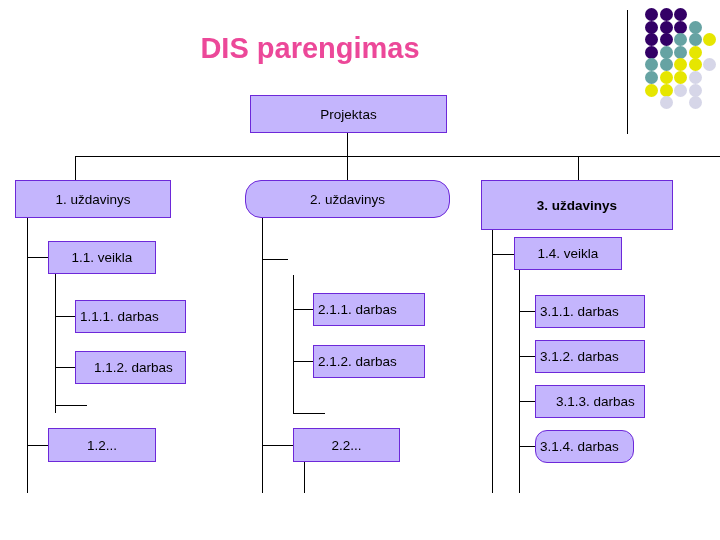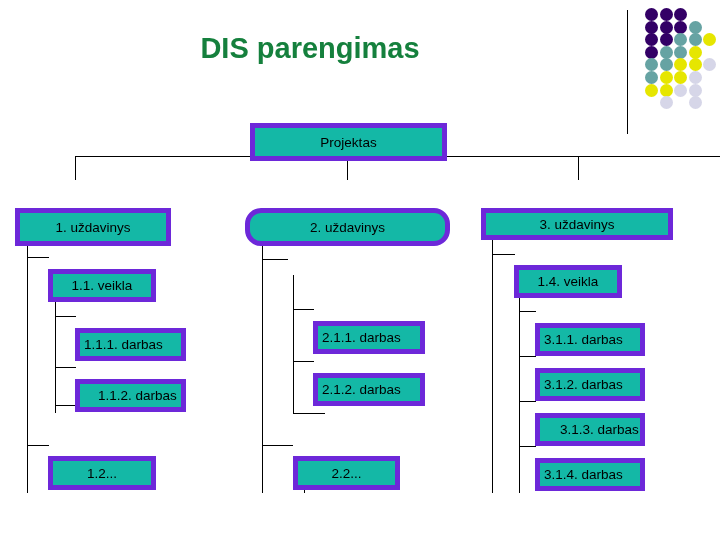--- a/index.html
+++ b/index.html
@@ -12,47 +12,46 @@
   }
   #slide{position:absolute;left:0;top:0;width:720px;height:540px;}
 
   
   .title{
     position:absolute;
     left:60px;top:32px;width:500px;
     text-align:center;
     font-size:29px;
     font-weight:bold;
-    color:#15803d;
+    color:#ec4899;
     letter-spacing:0px;
     white-space:nowrap;
   }
 
   
   .dots{position:absolute;left:645px;top:8px;width:72px;height:112px;}
   .dot{position:absolute;width:13px;height:13px;border-radius:50%;}
 
   .divider{
     position:absolute;left:627px;top:10px;
     width:0;height:124px;
     border-left:1px solid #000000;
   }
 
   
   .node{
     position:absolute;
     box-sizing:border-box;
-    background:#14b8a6;
-    border:5px solid #6d28d9;
+    background:#c4b5fd;
+    border:1px solid #6d28d9;
     display:flex;align-items:center;justify-content:center;
     font-size:13.5px;
     color:#000000;
     white-space:nowrap;
     z-index:3;
-    margin-top:28px;
   }
   .node.lead{justify-content:flex-start;padding-left:4px;}
 
   
   .ln{position:absolute;background:#000000;z-index:1;}
   .vl{width:1px;}
   .hl{height:1px;}
 </style>
 </head>
 <body>
@@ -135,20 +134,20 @@
   <div class="node" style="left:48px;top:241px;width:108px;height:33px;">1.1. veikla</div>
   <div class="node lead" style="left:75px;top:300px;width:111px;height:33px;">1.1.1. darbas</div>
   <div class="node lead" style="left:75px;top:351px;width:111px;height:33px;padding-left:18px;">1.1.2. darbas</div>
   <div class="node" style="left:48px;top:428px;width:108px;height:34px;">1.2...</div>
 
   <div class="node" style="left:245px;top:180px;width:205px;height:38px;border-radius:16px;">2. uždavinys</div>
   <div class="node lead" style="left:313px;top:293px;width:112px;height:33px;">2.1.1. darbas</div>
   <div class="node lead" style="left:313px;top:345px;width:112px;height:33px;">2.1.2. darbas</div>
   <div class="node" style="left:293px;top:428px;width:107px;height:34px;">2.2...</div>
 
-  <div class="node" style="left:481px;top:180px;width:192px;height:32px;">3. uždavinys</div>
+  <div class="node" style="left:481px;top:180px;width:192px;height:50px;font-weight:bold;">3. uždavinys</div>
   <div class="node" style="left:514px;top:237px;width:108px;height:33px;">1.4. veikla</div>
   <div class="node lead" style="left:535px;top:295px;width:110px;height:33px;">3.1.1. darbas</div>
   <div class="node lead" style="left:535px;top:340px;width:110px;height:33px;">3.1.2. darbas</div>
   <div class="node lead" style="left:535px;top:385px;width:110px;height:33px;padding-left:20px;">3.1.3. darbas</div>
-  <div class="node lead" style="left:535px;top:430px;width:110px;height:33px;">3.1.4. darbas</div>
+  <div class="node lead" style="left:535px;top:430px;width:99px;height:33px;border-radius:12px;">3.1.4. darbas</div>
 
 </div>
 
 </body></html>

